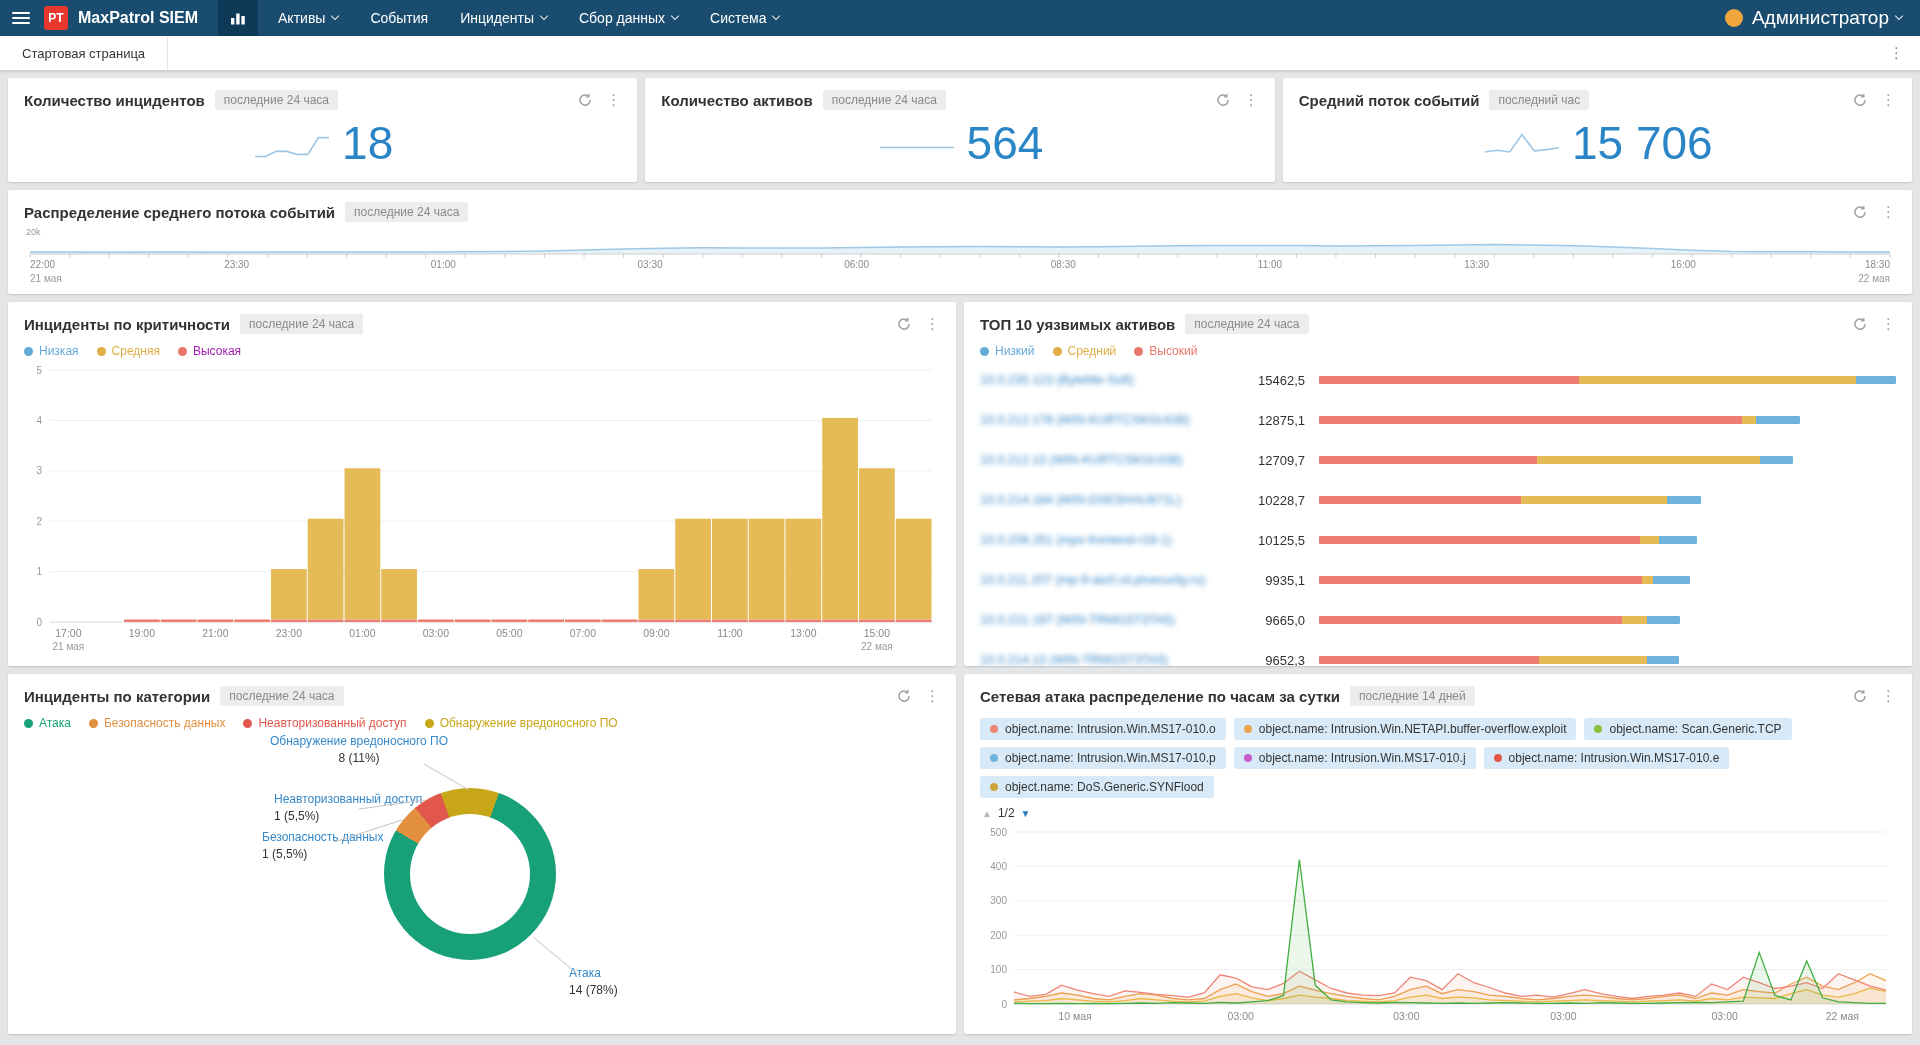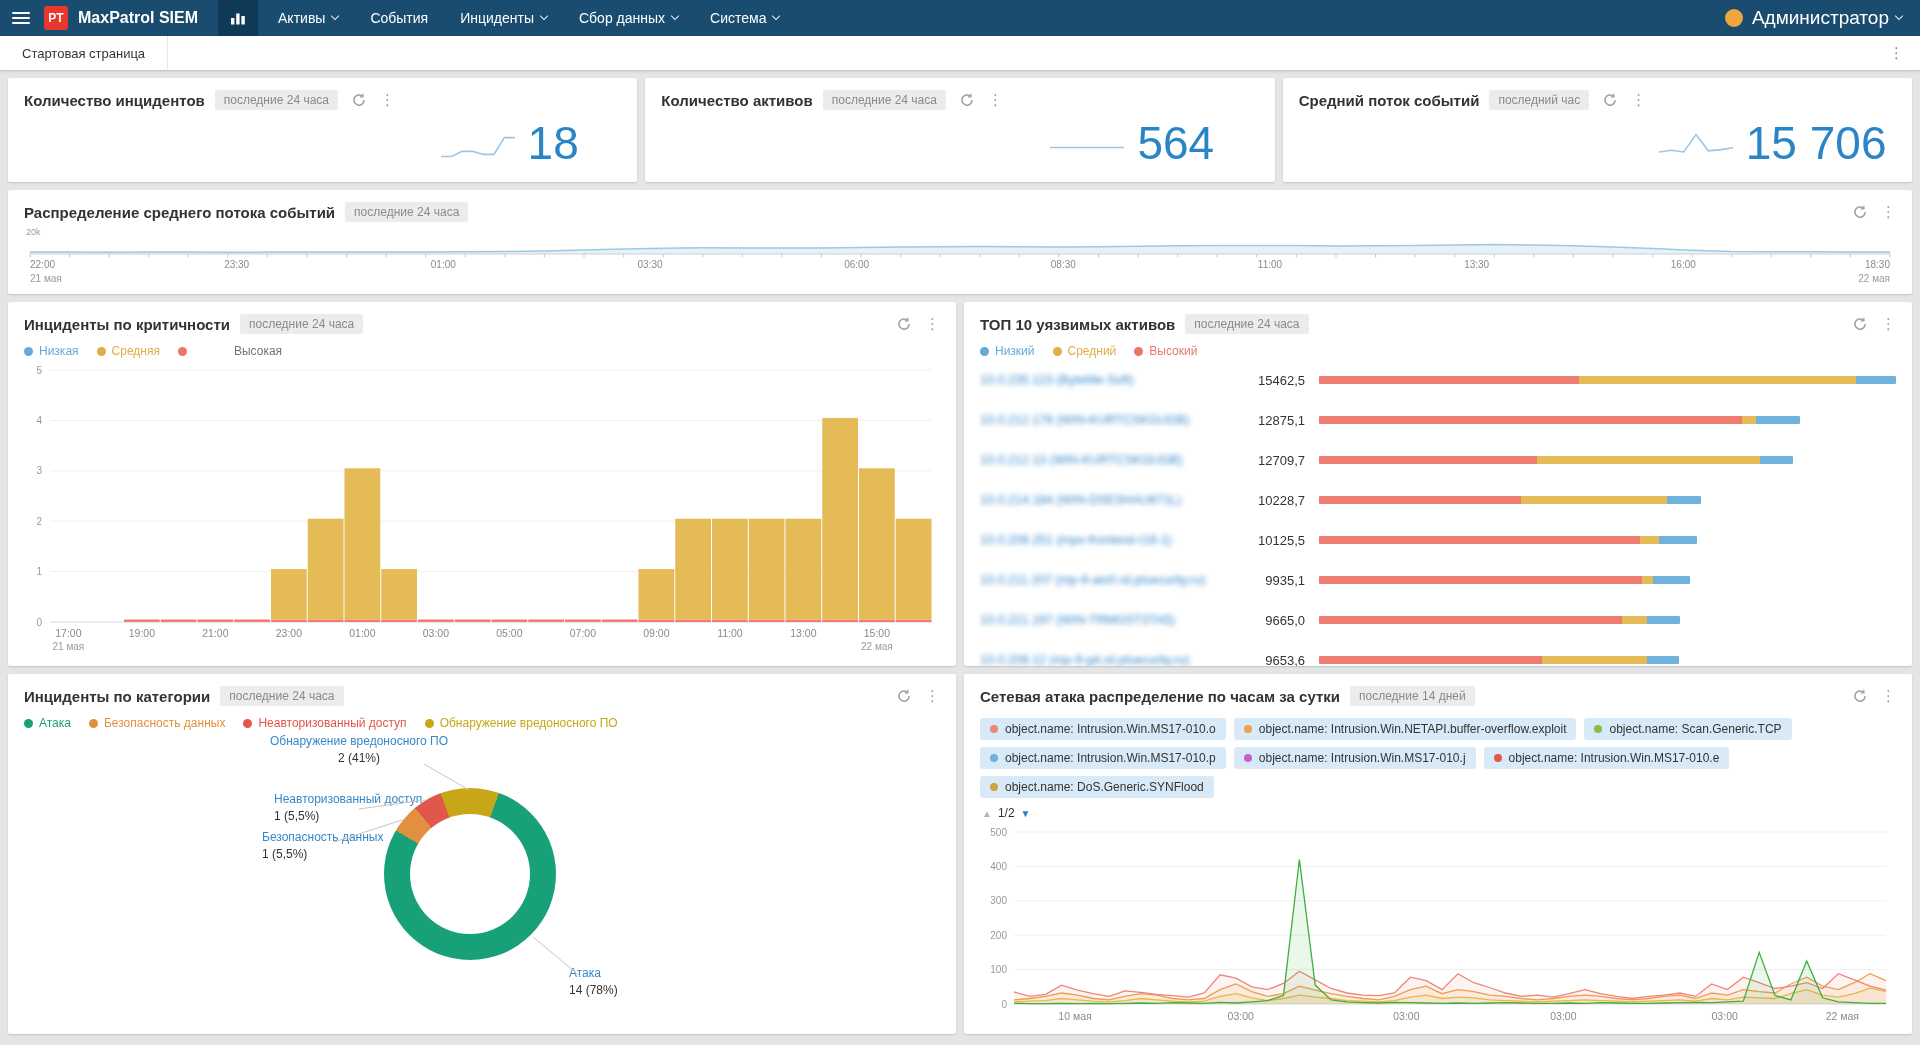--- a/index.html
+++ b/index.html
@@ -28,21 +28,21 @@
   main { padding:8px; display:flex; flex-direction:column; gap:8px; }
   .row { display:flex; gap:8px; }
   .card { background:#fff; border-radius:2px; box-shadow:0 1px 2px rgba(0,0,0,.15); padding:10px 16px; overflow:hidden; }
   .card-head { display:flex; align-items:center; height:24px; flex:none; }
   .card-title { font-size:15px; font-weight:bold; color:#333; margin-right:10px; white-space:nowrap; }
   .badge { background:#ececec; color:#8a8a8a; font-size:12px; padding:3px 9px; border-radius:2px; white-space:nowrap; }
   .spacer { flex:1; }
   .ic { color:#9aa0a5; margin-left:14px; cursor:pointer; display:flex; align-items:center; }
   .ic.kebab { font-size:15px; }
   
-  .kpi-card { flex:1; height:104px; display:flex; flex-direction:row; }
+  .kpi-card { flex:1; height:104px; display:flex; flex-direction:column; }
   .kpi-body { display:flex; align-items:flex-end; justify-content:center; gap:10px; flex:1; padding-bottom:8px; }
   .kpi-value { font-size:46px; color:#2a85c7; line-height:.9; white-space:nowrap; }
   
   .eps-card { height:104px; }
   #eps-chart { height:66px; }
   
   .mid-row { height:364px;border-radius:8px; }
   .bottom-row { height:360px; }
   .mid-row .card, .bottom-row .card { flex:1; display:flex; flex-direction:column; }
   .legend-row { display:flex; align-items:center; gap:18px; margin:8px 0 4px; flex:none; }
@@ -295,21 +295,21 @@
           <span class="legend-item">
             <span class="legend-dot" style="background: rgb(100, 169, 216);"></span>
             <span style="color: rgb(100, 169, 216);">Низкая</span>
           </span>
           <span class="legend-item">
             <span class="legend-dot" style="background: rgb(223, 174, 69);"></span>
             <span style="color: rgb(223, 174, 69);">Средняя</span>
           </span>
           <span class="legend-item">
             <span class="legend-dot" style="background: rgb(232, 118, 106);"></span>
-            <span style="color: #737373; margin-left: 41px;">Высокая</span>
+            <span style="color: #a21caf;">Высокая</span>
           </span>
         </div>
       <div id="severity-chart"><svg width="916" height="294">
             <line x1="26" y1="260" x2="908" y2="260" stroke="#d8d8d8"></line>
             <text x="18" y="263.5" text-anchor="end" font-size="10" fill="#999">0</text>
             <line x1="26" y1="209.6" x2="908" y2="209.6" stroke="#efefef"></line>
             <text x="18" y="213.1" text-anchor="end" font-size="10" fill="#999">1</text>
             <line x1="26" y1="159.2" x2="908" y2="159.2" stroke="#efefef"></line>
             <text x="18" y="162.7" text-anchor="end" font-size="10" fill="#999">2</text>
             <line x1="26" y1="108.80000000000001" x2="908" y2="108.80000000000001" stroke="#efefef"></line>
@@ -467,31 +467,20 @@
             <span class="asset-value">9665,0</span>
             <div class="asset-bar-track">
               <div class="asset-bar" style="width: 62.5%;">
                 <span style="display: block; height: 100%; background: rgb(237, 125, 114); width: 84%;"></span>
                 <span style="display: block; height: 100%; background: rgb(229, 187, 87); width: 7%;"></span>
                 <span style="display: block; height: 100%; background: rgb(111, 179, 220); width: 9%;"></span>
               </div>
             </div>
           </div>
           <div class="asset-row">
-            <span class="asset-name">10.0.208.12 (mp-9-g4.rd.ptsecurity.ru)</span>
-            <span class="asset-value">9653,6</span>
-            <div class="asset-bar-track">
-              <div class="asset-bar" style="width: 62.4%;">
-                <span style="display: block; height: 100%; background: rgb(237, 125, 114); width: 62%;"></span>
-                <span style="display: block; height: 100%; background: rgb(229, 187, 87); width: 29%;"></span>
-                <span style="display: block; height: 100%; background: rgb(111, 179, 220); width: 9%;"></span>
-              </div>
-            </div>
-          </div>
-          <div class="asset-row">
             <span class="asset-name">10.0.214.13 (WIN-TRMGST3TA5)</span>
             <span class="asset-value">9652,3</span>
             <div class="asset-bar-track">
               <div class="asset-bar" style="width: 62.4%;">
                 <span style="display: block; height: 100%; background: rgb(237, 125, 114); width: 61%;"></span>
                 <span style="display: block; height: 100%; background: rgb(229, 187, 87); width: 30%;"></span>
                 <span style="display: block; height: 100%; background: rgb(111, 179, 220); width: 9%;"></span>
               </div>
             </div>
           </div>
@@ -528,21 +517,21 @@
           </span>
           <span class="legend-item">
             <span class="legend-dot" style="background: rgb(199, 166, 23);"></span>
             <span style="color: rgb(199, 166, 23);">Обнаружение вредоносного ПО</span>
           </span>
         </div>
       <div class="donut-area" id="donut-area">
         <div class="donut" id="donut" style="background: conic-gradient(from -20deg, rgb(199, 166, 23) 0%, rgb(199, 166, 23) 11%, rgb(24, 161, 121) 11%, rgb(24, 161, 121) 89%, rgb(226, 144, 63) 89%, rgb(226, 144, 63) 94.5%, rgb(226, 87, 76) 94.5%, rgb(226, 87, 76) 100%);"></div>
         <div class="callout co-malware">
           <div class="cl-label">Обнаружение вредоносного ПО</div>
-          <div class="cl-value">2 (41%)</div>
+          <div class="cl-value">8 (11%)</div>
         </div>
         <div class="callout co-unauth">
           <div class="cl-label">Неавторизованный доступ</div>
           <div class="cl-value">1 (5,5%)</div>
         </div>
         <div class="callout co-datasec">
           <div class="cl-label">Безопасность данных</div>
           <div class="cl-value">1 (5,5%)</div>
         </div>
         <div class="callout co-attack">

